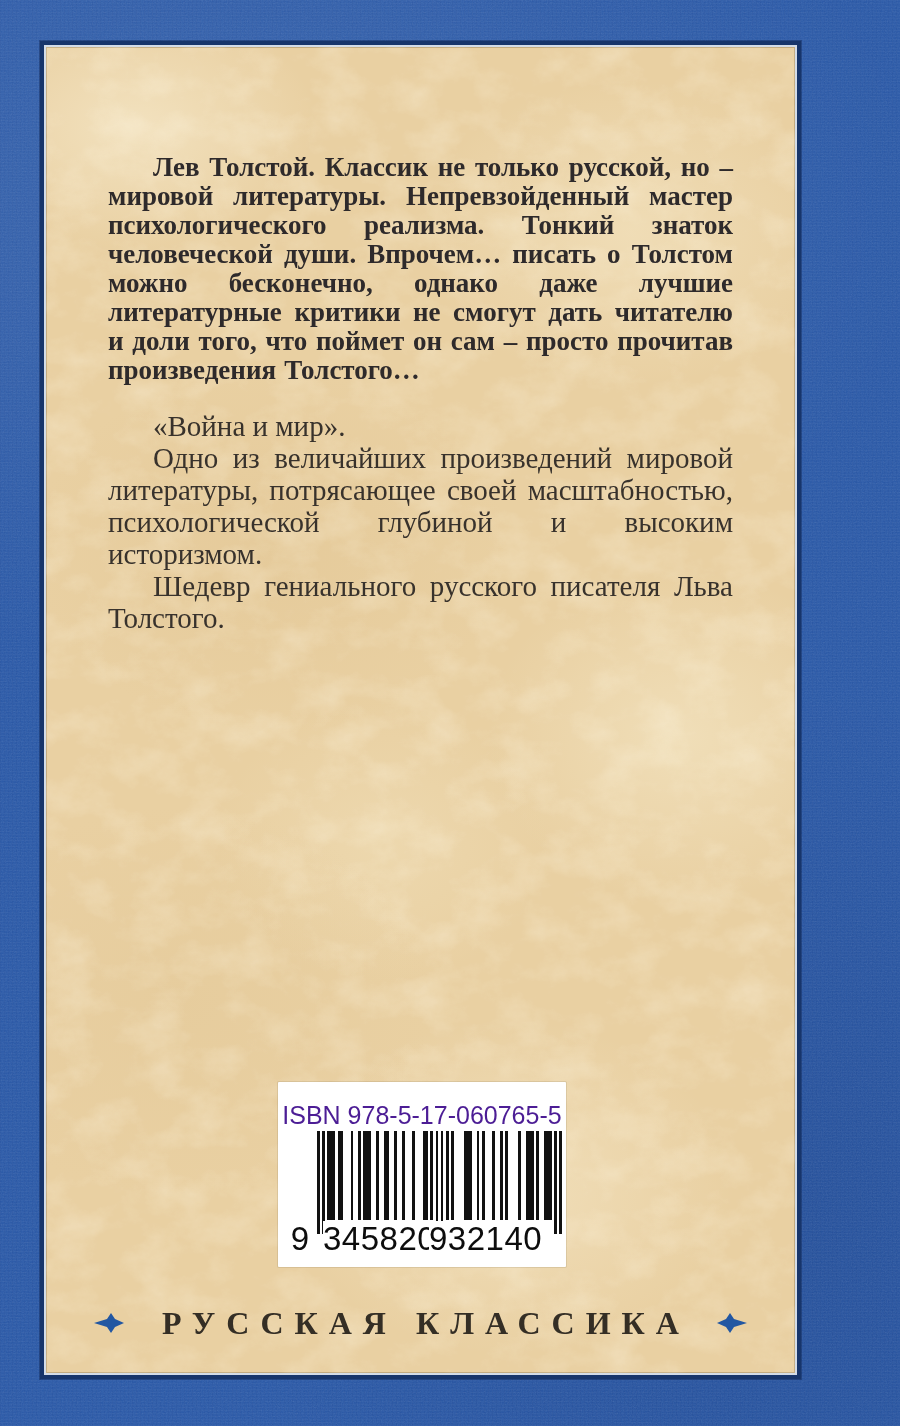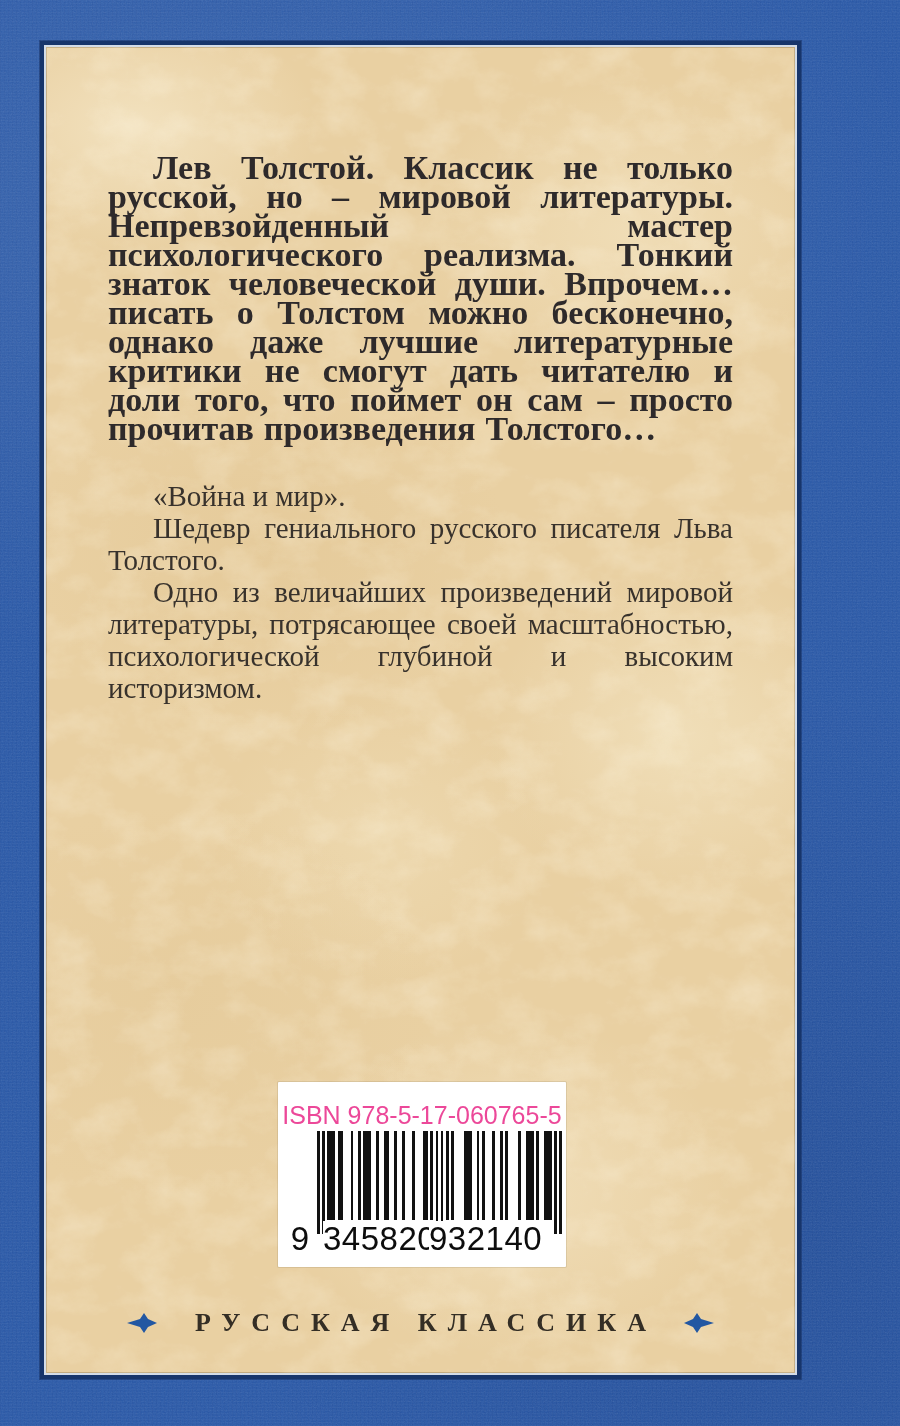--- a/index.html
+++ b/index.html
@@ -43,63 +43,63 @@
     box-shadow:inset 0 0 0 1px rgba(110,85,45,.30);
   }
   .paper-grain{position:absolute;inset:0;width:100%;height:100%;opacity:.5;pointer-events:none;}
   
   .text-block{
     position:absolute;left:62px;top:106px;width:625px;
     color:#332d29;
   }
   .annotation{
     margin:0;
-    font-size:34px;line-height:29px;font-weight:bold;
+    font-size:27px;line-height:29px;font-weight:bold;
     text-align:justify;text-indent:45px;word-spacing:1.5px;
     color:#2e2a2b;hyphens:manual;font-family:Liberation Serif, serif;
   }
-  .desc{margin-top:37px;}
+  .desc{margin-top:25px;}
   .desc p{
     margin:0;
     font-size:29px;line-height:32px;
     text-align:justify;text-indent:45px;
     color:#38322c;hyphens:manual;
   }
   
   .barcode-box{
     position:absolute;left:232px;top:1035px;width:288px;height:185px;
     background:#ffffff;border-radius:1px;
     box-shadow:0 0 0 1px rgba(60,45,20,.10);
   }
   .isbn{
     margin:0;position:absolute;left:0;right:0;top:20px;
     text-align:center;
     font-family:"Liberation Sans","DejaVu Sans",sans-serif;
-    font-size:25px;line-height:26px;color:#ec4899;letter-spacing:0px;
+    font-size:25px;line-height:26px;color:#4c1d95;letter-spacing:0px;
     white-space:nowrap;
   }
   .bars{position:absolute;left:39px;top:49px;width:245px;height:103px;}
   .bars .bar{position:absolute;top:0;background:#111;height:89px;}
   .bars .bar.guard{height:103px;}
   .ean-digits{
     position:absolute;top:139px;left:0;width:100%;height:36px;
     font-family:"Liberation Sans","DejaVu Sans",sans-serif;
     font-size:33px;line-height:36px;color:#0d0d0d;
   }
   .ean-digits span{position:absolute;text-align:center;background:#fff;}
   .d-lead{left:8px;width:28px;}
   .d-left{left:45px;width:102px;letter-spacing:0.5px;}
   .d-right{left:151px;width:102px;letter-spacing:0.5px;}
   
   .series{
     position:absolute;left:0;right:0;top:1256px;height:40px;
     display:flex;align-items:center;justify-content:center;gap:26px;
   }
   .series-label{
-    font-size:26px;font-weight:bold;letter-spacing:11px;padding-left:11px;
+    font-size:32px;font-weight:bold;letter-spacing:11px;padding-left:11px;
     color:#342e25;white-space:nowrap;
   }
   .sparkle{width:31px;height:20px;display:block;flex:0 0 auto;}
 </style>
 </head>
 <body>
 
 <div class="blue-field">
   <svg class="blue-grain" preserveAspectRatio="none">
     <filter id="blueNoise">
@@ -118,22 +118,22 @@
               <feTurbulence type="fractalNoise" baseFrequency="0.022 0.03" numOctaves="5" seed="11"></feTurbulence>
             <feColorMatrix type="matrix" values="0 0 0 0 1  0 0 0 0 0.95  0 0 0 0 0.82  0 0 0 1.1 -0.45"></feColorMatrix>
             </filter>
           <rect width="100%" height="100%" filter="url(#parchNoise)"></rect>
         </svg>
 
         <div class="text-block">
           <p class="annotation">Лев Толстой. Классик не только русской, но – мировой литературы. Непревзойденный мастер психологического реализма. Тонкий знаток человеческой души. Впрочем… писать о Толстом можно бесконечно, однако даже лучшие литературные критики не смогут дать читателю и доли того, что поймет он сам – просто прочитав произведения Толстого…</p>
           <div class="desc">
             <p>«Война и мир».</p>
+            <p>Одно из величайших произведений мировой литературы, потрясающее своей масштабностью, психологической глуби­ной и высоким историзмом.</p>
             <p>Шедевр гениального русского писателя Льва Толстого.</p>
-            <p>Одно из величайших произведений мировой литературы, потрясающее своей масштабностью, психологической глуби­ной и высоким историзмом.</p>
           </div>
         </div>
 
         <div class="barcode-box">
           <p class="isbn">ISBN 978-5-17-060765-5</p>
           <div class="bars">
               <div class="bar guard" style="left: 0px; width: 2.58px;"></div>
               <div class="bar guard" style="left: 5.16px; width: 2.58px;"></div>
               <div class="bar" style="left: 10.32px; width: 7.74px;"></div>
               <div class="bar" style="left: 20.63px; width: 5.16px;"></div>

